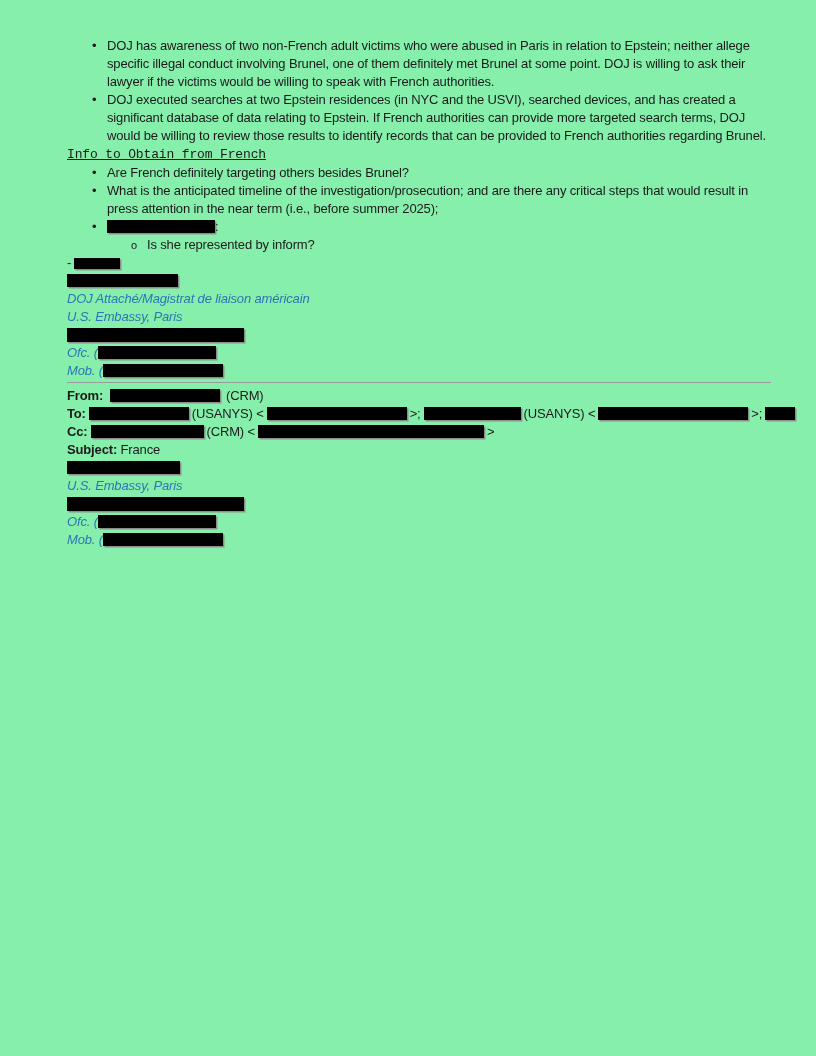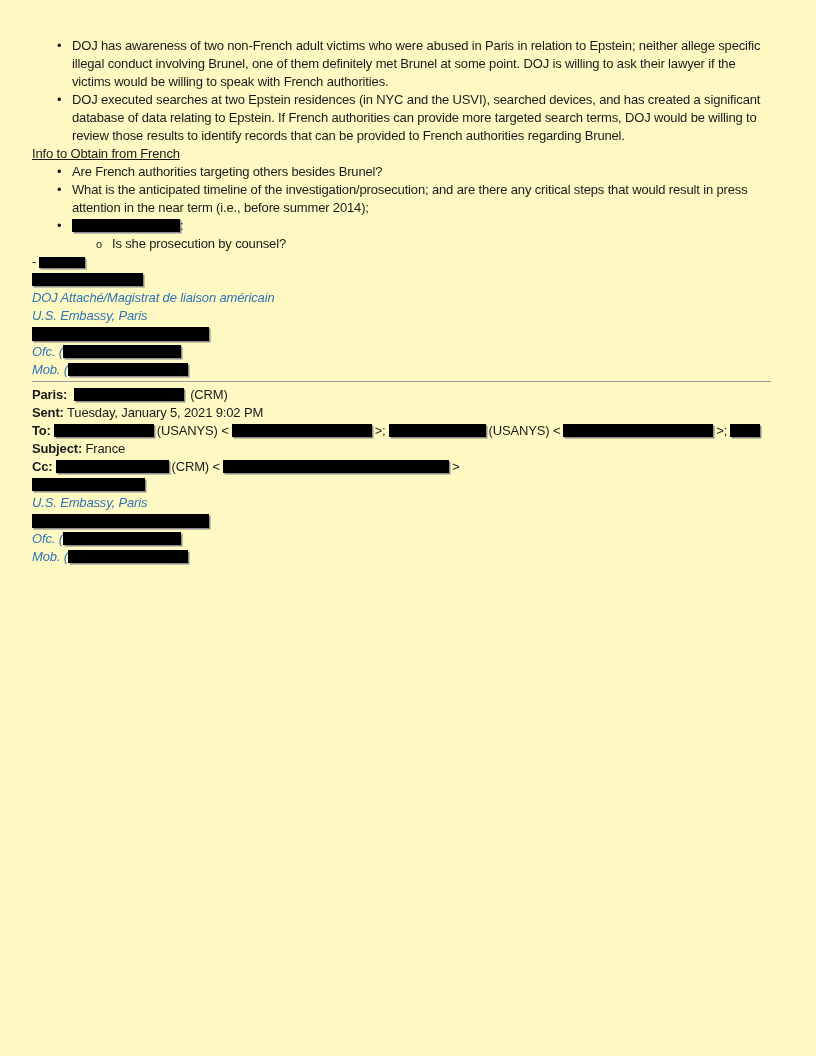--- a/index.html
+++ b/index.html
@@ -1,33 +1,33 @@
 <!DOCTYPE html>
 <html><head>
 <meta charset="utf-8">
 <style>
   html,body { margin:0; padding:0; background:#ffffff; }
   .page {
     position:relative;
     width:816px; height:1056px;
     margin:0 auto;
-    background:#fef9c3;
+    background:#86efac;
     box-sizing:border-box;
-    padding:37px 45px 0 32px;
+    padding:37px 45px 0 67px;
     font-family:"Liberation Sans", sans-serif;
     font-size:13px;
     line-height:18px;
     letter-spacing:-0.15px;
     color:#1a1a1a;
   }
   .li1 { position:relative; padding-left:40px; }
   .li1::before { content:"\2022"; position:absolute; left:25px; top:0; color:#1a1a1a; }
   .li2 { position:relative; padding-left:80px; }
   .li2::before { content:"o"; position:absolute; left:64px; top:0; font-size:11px; color:#1a1a1a; }
-  .underline { text-decoration:underline; }
+  .underline { text-decoration:underline;font-family:Liberation Mono, monospace; }
   .blue { color:#2E74B5;font-style:italic; }
   .b { font-weight:700; }
   .i { font-style:italic; }
   .redact {
     display:inline-block;
     background:#000000;
     box-shadow:1.5px 1.5px 0 #8d8d8d;
     height:13px;
     vertical-align:-2px;
   }
@@ -52,31 +52,31 @@
       <span>DOJ executed searches at two Epstein residences (in NYC and the USVI), searched devices, and has created a significant database of data relating to Epstein. If French authorities can provide more targeted search terms, DOJ would be willing to review those results to identify records that can be provided to French authorities regarding Brunel.</span>
     </div>
   </div>
 
   <div>
     <span class="underline">Info to Obtain from French</span>
   </div>
 
   <div>
     <div class="li1">
-      <span>Are French authorities targeting others besides Brunel?</span>
+      <span>Are French definitely targeting others besides Brunel?</span>
     </div>
     <div class="li1">
-      <span>What is the anticipated timeline of the investigation/prosecution; and are there any critical steps that would result in press attention in the near term (i.e., before summer 2014);</span>
+      <span>What is the anticipated timeline of the investigation/prosecution; and are there any critical steps that would result in press attention in the near term (i.e., before summer 2025);</span>
     </div>
     <div class="li1">
       <span class="redact" style="width:108px;"></span><span>:</span>
     </div>
 
     <div class="li2">
-      <span>Is she prosecution by counsel?</span>
+      <span>Is she represented by inform?</span>
     </div>
   </div>
 
   <div>
     <div class="rline">
       <span class="dashsmall">-</span><span class="redact" style="width:46px;height:11px;"></span>
     </div>
     <div class="rline">
       <span class="redact" style="width:111px;"></span>
     </div>
@@ -90,37 +90,33 @@
     </div>
     <div>
       <span class="blue">Mob. (</span><span class="redact" style="width:120px;"></span>
     </div>
   </div>
 
   <hr class="divider">
 
   <div>
     <div class="hline">
-      <span class="b">Paris:</span>
+      <span class="b">From:</span>
       <span class="redact" style="width:110px;"></span>
       <span>(CRM)</span>
-    </div>
-    <div class="hline">
-      <span class="b">Sent:</span>
-      <span>Tuesday, January 5, 2021 9:02 PM</span>
     </div>
     <div class="hline">
       <span class="b">To:</span><span class="redact" style="width:100px;"></span><span>(USANYS) &lt;</span><span class="redact" style="width:140px;"></span><span>&gt;;</span><span class="redact" style="width:97px;"></span><span>(USANYS) &lt;</span><span class="redact" style="width:150px;"></span><span>&gt;;</span><span class="redact" style="width:30px;"></span>
     </div>
     <div class="hline">
+      <span class="b">Cc:</span><span class="redact" style="width:113px;"></span><span>(CRM) &lt;</span><span class="redact" style="width:226px;"></span><span>&gt;</span>
+    </div>
+    <div class="hline">
       <span class="b">Subject:</span>
       <span>France</span>
-    </div>
-    <div class="hline">
-      <span class="b">Cc:</span><span class="redact" style="width:113px;"></span><span>(CRM) &lt;</span><span class="redact" style="width:226px;"></span><span>&gt;</span>
     </div>
   </div>
 
 
   <div>
     <div class="rline">
       <span class="redact" style="width:113px;"></span>
     </div>
     <div class="blue">U.S. Embassy, Paris</div>
     <div class="rline">

